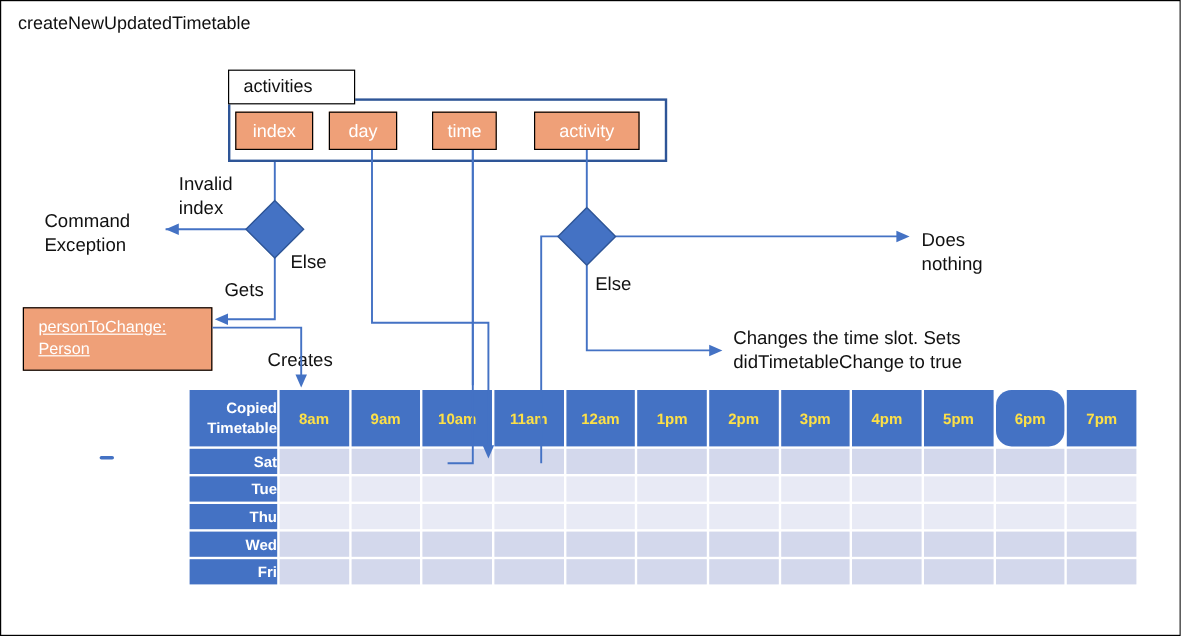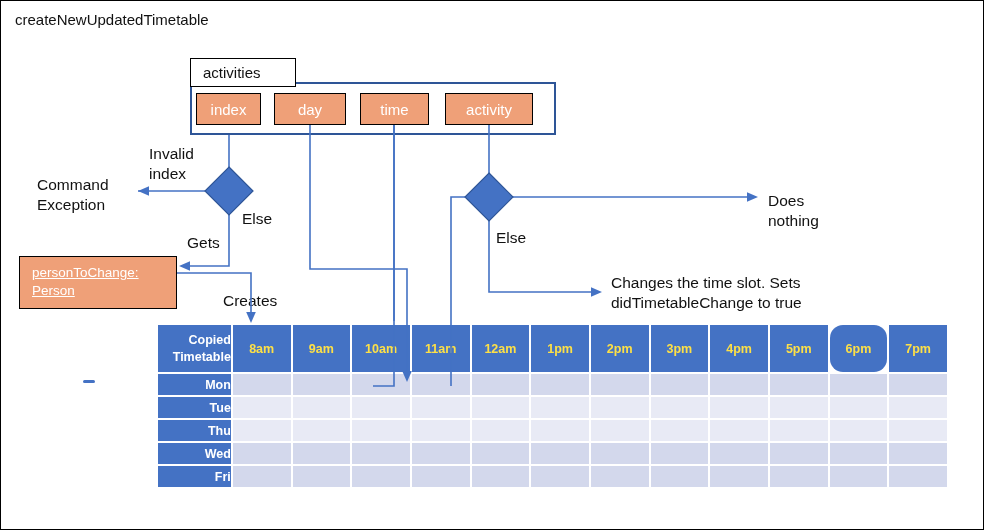--- a/index.html
+++ b/index.html
@@ -22,22 +22,22 @@
   #activities-box{
     left:189px;top:81px;width:366px;height:53px;
     border:2.5px solid #2E5597;background:#ffffff;box-sizing:border-box;z-index:3;
   }
   .field-box{
     top:92px;height:32px;border:1.4px solid #000000;background:#EFA078;
     box-sizing:border-box;display:flex;align-items:center;justify-content:center;
     color:#ffffff;font-size:15px;z-index:5;
   }
   #f-index{left:195px;width:65px;}
-  #f-day{left:273px;width:72px;}
-  #f-time{left:359px;width:69px;}
+  #f-day{left:273px;width:57px;}
+  #f-time{left:359px;width:54px;}
   #f-activity{left:444px;width:88px;}
 
   
   #person-box{
     left:18px;top:255px;width:158px;height:53px;
     border:1.6px solid #000000;background:#EFA078;box-sizing:border-box;
     padding:7px 0 0 12px;z-index:5;
   }
   #person-box span{
     display:block;color:#ffffff;font-size:13.5px;line-height:18px;
@@ -138,21 +138,21 @@
             <td class="hd" style="width: 57px;">12am</td>
             <td class="hd" style="width: 57px;">1pm</td>
             <td class="hd" style="width: 57px;">2pm</td>
             <td class="hd" style="width: 57px;">3pm</td>
             <td class="hd" style="width: 57px;">4pm</td>
             <td class="hd" style="width: 57px;">5pm</td>
             <td class="hd" style="width: 57px; border-radius: 13px;">6pm</td>
             <td class="hd" style="width: 57px;">7pm</td>
           </tr>
           <tr>
-            <td class="day">Mon</td>
+            <td class="day">Sat</td>
             <td class="cellA" style="width: 57px;"></td>
             <td class="cellA" style="width: 57px;"></td>
             <td class="cellA" style="width: 57px;"></td>
             <td class="cellA" style="width: 57px;"></td>
             <td class="cellA" style="width: 57px;"></td>
             <td class="cellA" style="width: 57px;"></td>
             <td class="cellA" style="width: 57px;"></td>
             <td class="cellA" style="width: 57px;"></td>
             <td class="cellA" style="width: 57px;"></td>
             <td class="cellA" style="width: 57px;"></td>

